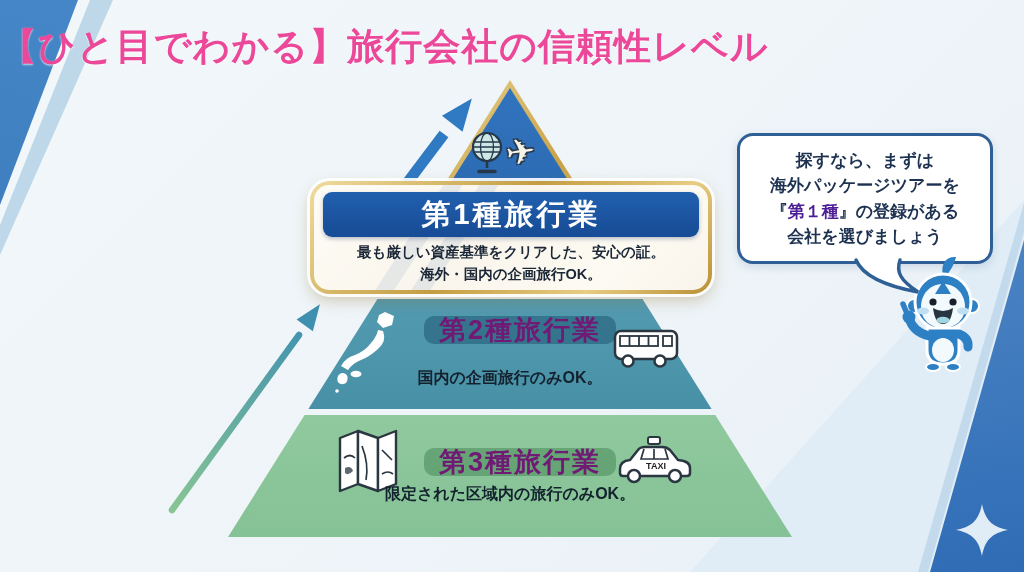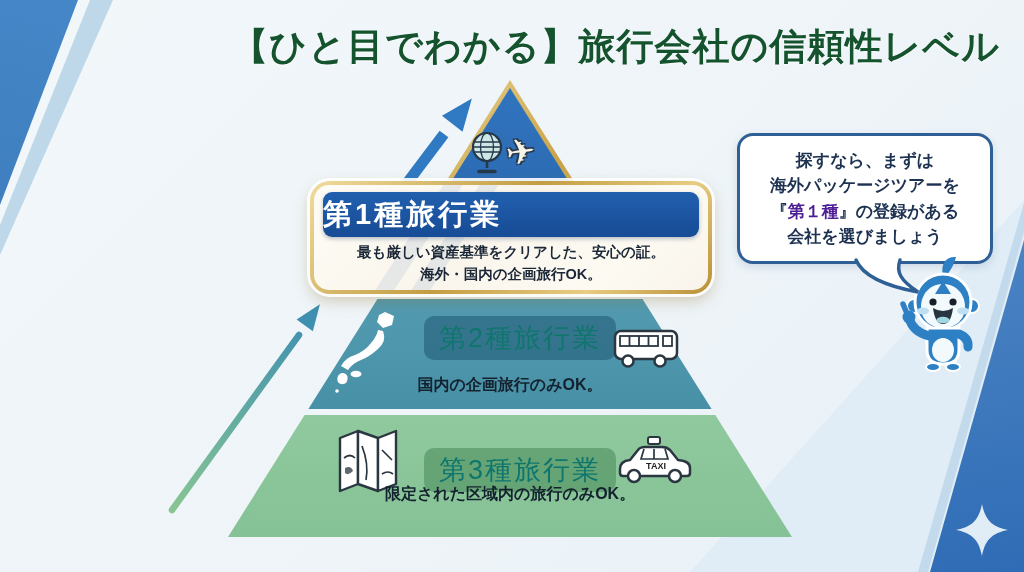--- a/index.html
+++ b/index.html
@@ -23,22 +23,22 @@
     background:#bed8ea; z-index:1; }
   .deco-br-wedge { left:0; top:0; width:1024px; height:572px;
     clip-path:polygon(1024px 240px,930px 572px,1024px 572px);
     background:linear-gradient(170deg,#9cc6e2 0%,#4b84c4 55%,#2f6cb5 100%); z-index:1; }
   .deco-br-stripe { left:0; top:0; width:1024px; height:572px;
     clip-path:polygon(1024px 203px,1024px 232px,928px 572px,918px 572px);
     background:#c3daec; z-index:1; }
   .sparkle-svg { left:952px; top:500px; z-index:2; }
 
   
-  .title { left:0; top:22px; width:1000px; text-align:right;
-    font-size:37px; font-weight:800; color:#14532d; letter-spacing:1px;
+  .title { left:0; top:22px; width:1000px; text-align:left;
+    font-size:37px; font-weight:800; color:#ec4899; letter-spacing:1px;
     text-shadow:0 1px 2px rgba(255,255,255,.8); z-index:9; }
 
   
   .arrow-long-svg { left:0; top:0; z-index:2; pointer-events:none; }
   .arrow-top-svg  { left:0; top:0; z-index:5; pointer-events:none; }
 
   
   .apex-gold { left:375px; top:80px; width:270px; height:214px;
     clip-path:polygon(50% 0,100% 100%,0 100%);
     background:linear-gradient(135deg,#f0dd9f 0%,#c9a347 55%,#e6cb81 100%);
@@ -61,35 +61,35 @@
     padding:4px; z-index:6;
     background:linear-gradient(135deg,#f0dc9e,#c49d42 45%,#e7cc82 75%,#b98f35);
     box-shadow:0 0 0 3px rgba(255,255,255,.9),0 6px 16px rgba(140,110,40,.35); }
   .tier1-inner { width:100%; height:100%; border-radius:15px;
     background:rgba(255,255,255,.9); overflow:hidden; position:relative; }
   .tier1-faint-stripe { position:absolute; width:16px; height:220px; top:-50px;
     background:rgba(125,158,190,.16); transform:rotate(33deg); }
   .fs1 { left:92px; } .fs2 { left:128px; }
   .tier1-banner { position:relative; margin:7px 9px 0; height:45px; border-radius:9px;
     background:linear-gradient(#2160ae,#174b95);
-    display:flex; align-items:center; justify-content:flex-start;
+    display:flex; align-items:center; justify-content:center;
     color:#ffffff; font-size:29px; font-weight:bold; letter-spacing:3px;
     box-shadow:0 2px 4px rgba(20,50,100,.3); }
   .tier1-desc { position:relative; margin-top:4px; text-align:center;
     font-size:14.5px; font-weight:bold; color:#1b2736; line-height:1.52; }
 
   
-  .chip { position:absolute; width:192px; height:44px; border-radius:10px;
+  .chip { position:absolute; width:192px; height:28px; border-radius:10px;
     display:flex; align-items:center; justify-content:center;
-    color:#0f766e; font-size:27px; font-weight:normal; letter-spacing:2px; z-index:5; }
+    color:#701a75; font-size:27px; font-weight:bold; letter-spacing:2px; z-index:5; }
   .tier2-chip { left:424px; top:316px; background:rgba(21,74,99,.45); }
   .tier3-chip { left:424px; top:448px; background:rgba(42,110,58,.38); }
   .band-desc { position:absolute; left:228px; width:564px; text-align:center;
     font-size:16px; font-weight:bold; color:#13222e; z-index:5; }
-  .tier2-desc { top:368px;margin-top:7px; }
+  .tier2-desc { top:368px; }
   .tier3-desc { top:484px; }
   .japan-icon { left:332px; top:305px; z-index:5; }
   .bus-icon   { left:612px; top:325px; z-index:5; }
   .map-icon   { left:336px; top:426px; z-index:5; }
   .taxi-icon  { left:610px; top:435px; z-index:5; }
 
   
   .bubble { left:737px; top:133px; width:256px; height:131px;
     background:#ffffff; border:3.5px solid #2e5f95; border-radius:16px;
     display:flex; flex-direction:column; justify-content:center;

